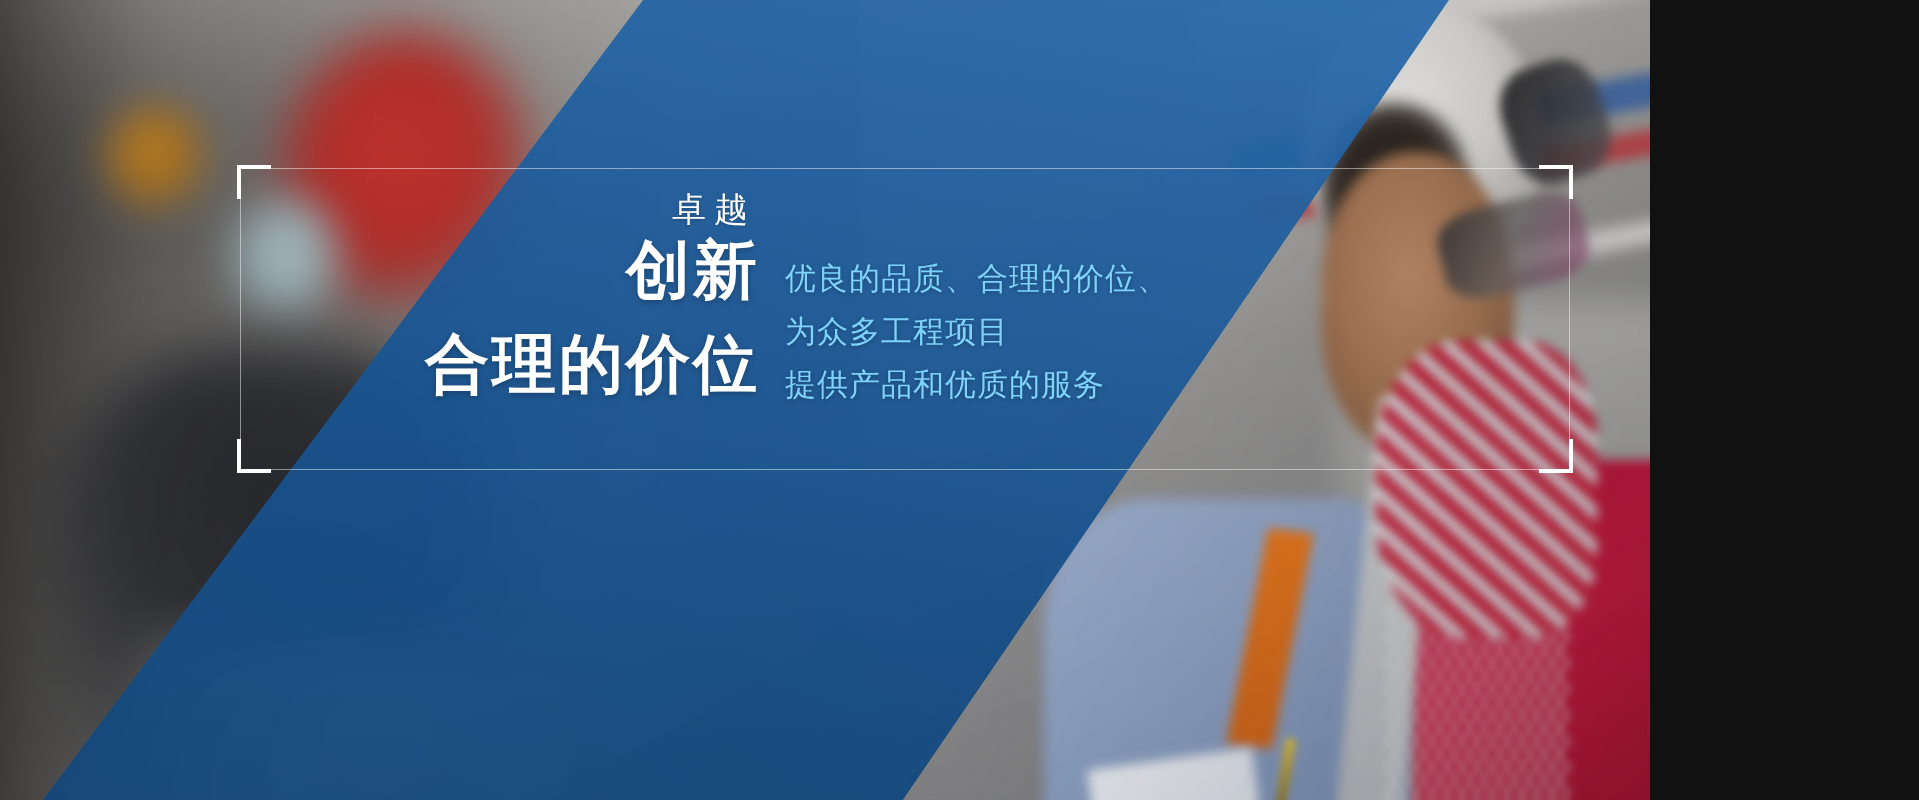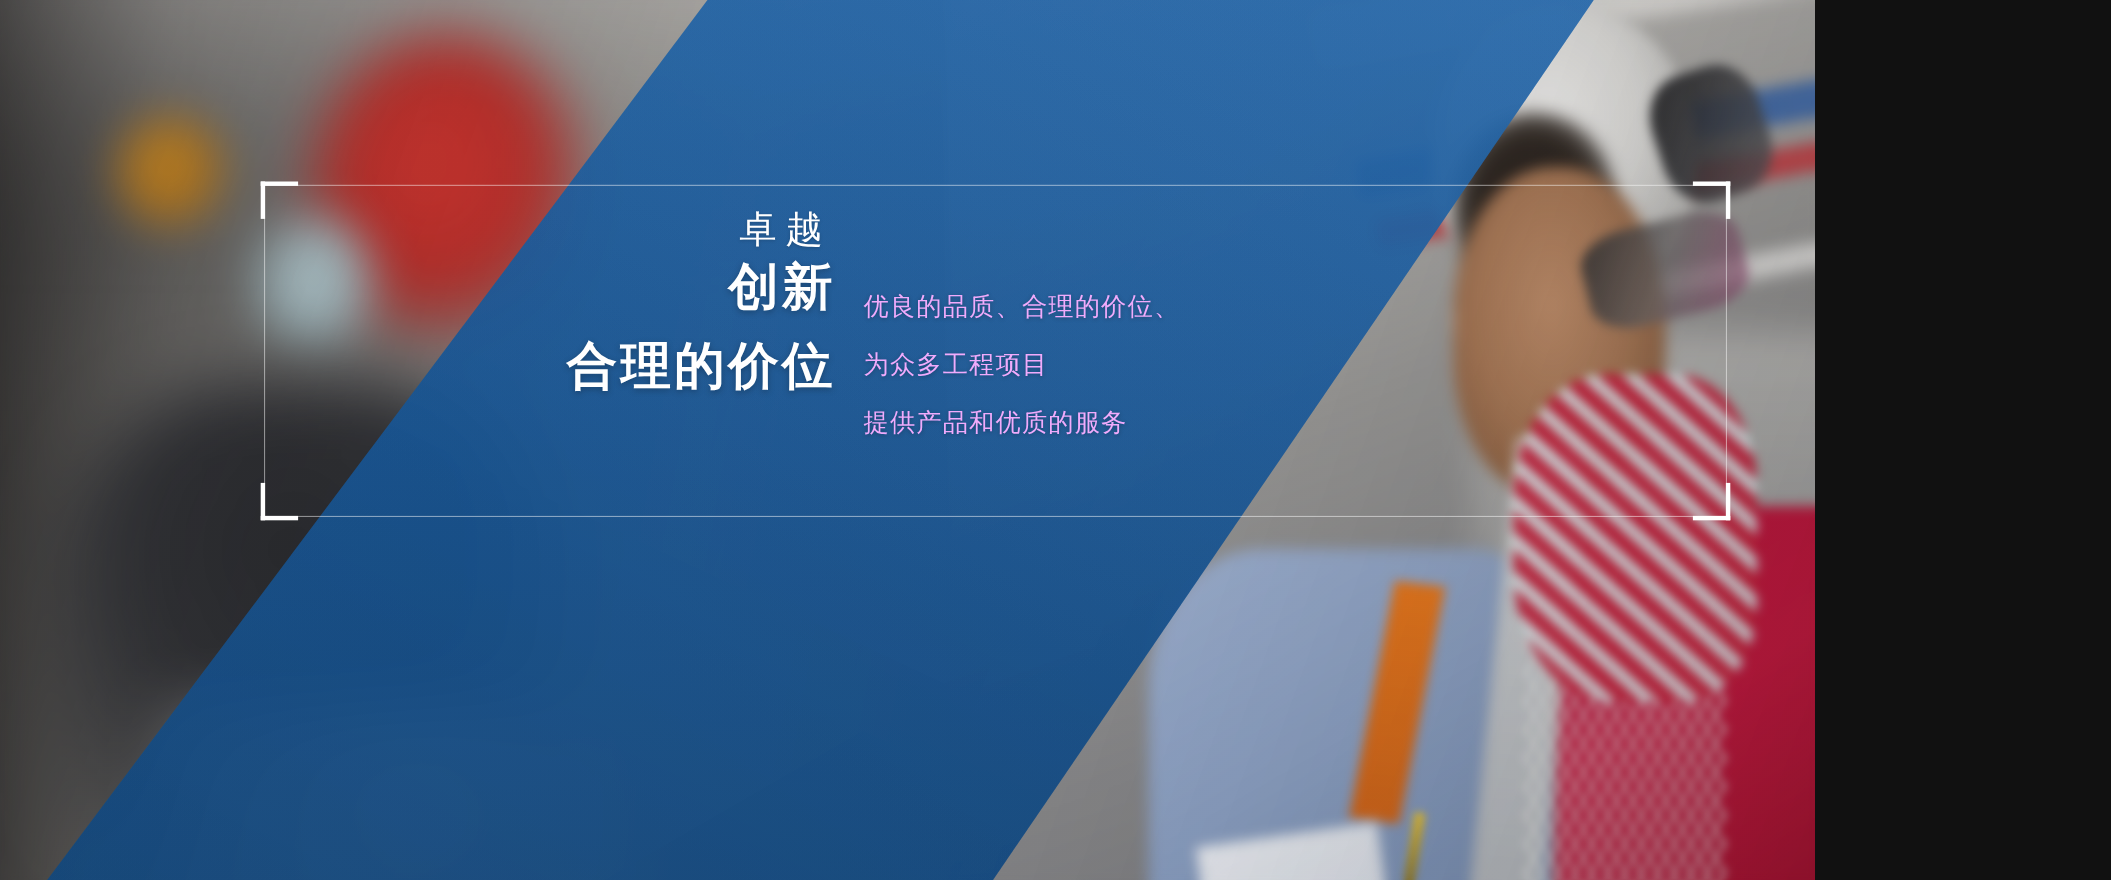--- a/index.html
+++ b/index.html
@@ -368,34 +368,35 @@
   }
   .hl-small {
     font-size: 34px;
     line-height: 1.28;
     letter-spacing: 8px;
     padding-right: 4px;
     font-weight: 400;
     text-shadow: 0 1px 3px rgba(0,0,0,.22);
   }
   .hl-big {
-    font-size: 46px;
+    font-size: 64px;
     line-height: 1.22;
     letter-spacing: 3px;
     font-weight: 700;
     text-shadow: 0 2px 6px rgba(0,0,0,.28);
+    font-family: Liberation Serif, serif;
   }
   .hl-gap { height: 16px; }
 
   .paragraph {
     position: absolute;
     left: 785px;
     top: 252px;
-    color: #f0abfc;
-    font-size: 23px;
+    color: #7dd3fc;
+    font-size: 31px;
     line-height: 53px;
     letter-spacing: 1px;
     font-weight: 400;
     text-shadow: 0 1px 4px rgba(0,0,0,.30);
   }
   .paragraph > div { white-space: nowrap; }
 </style>
 </head>
 <body>
 

